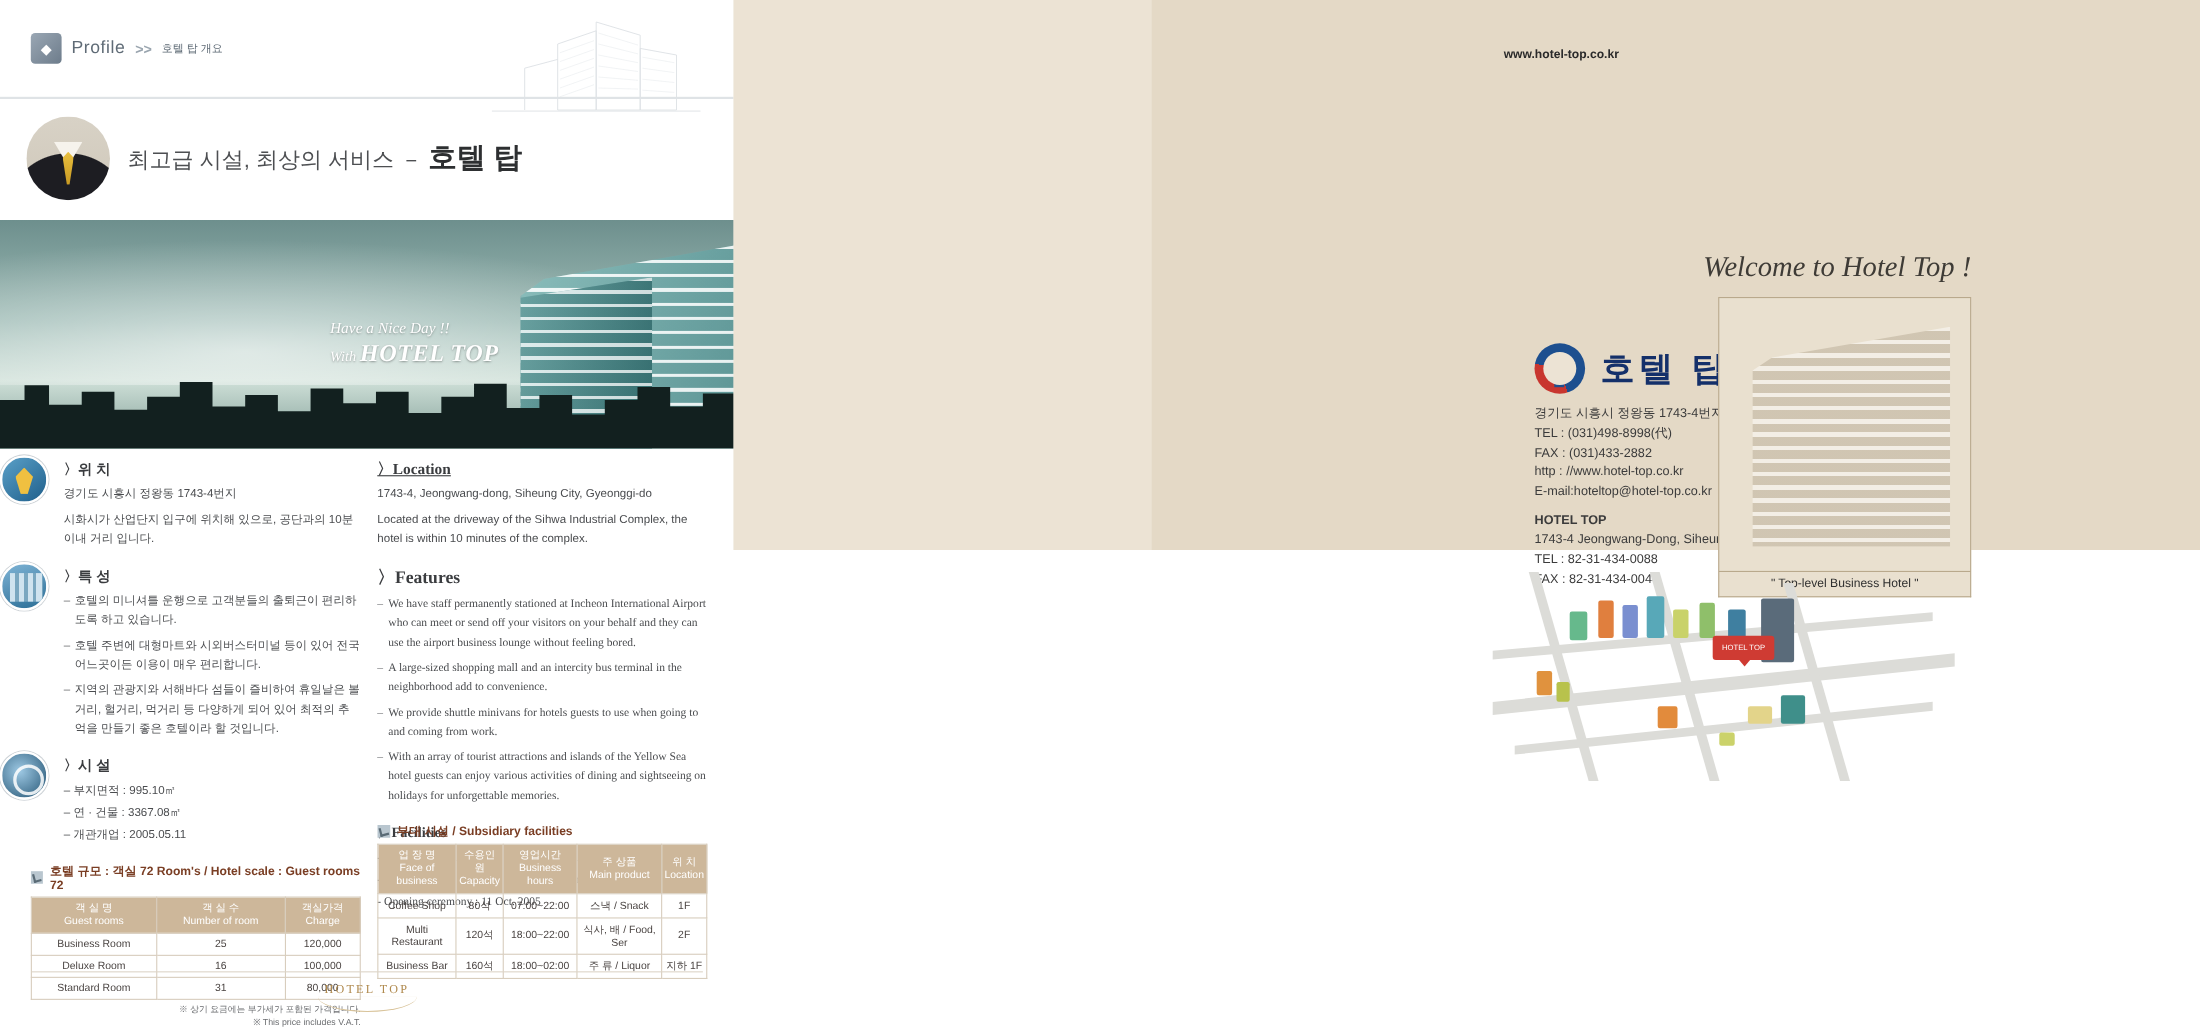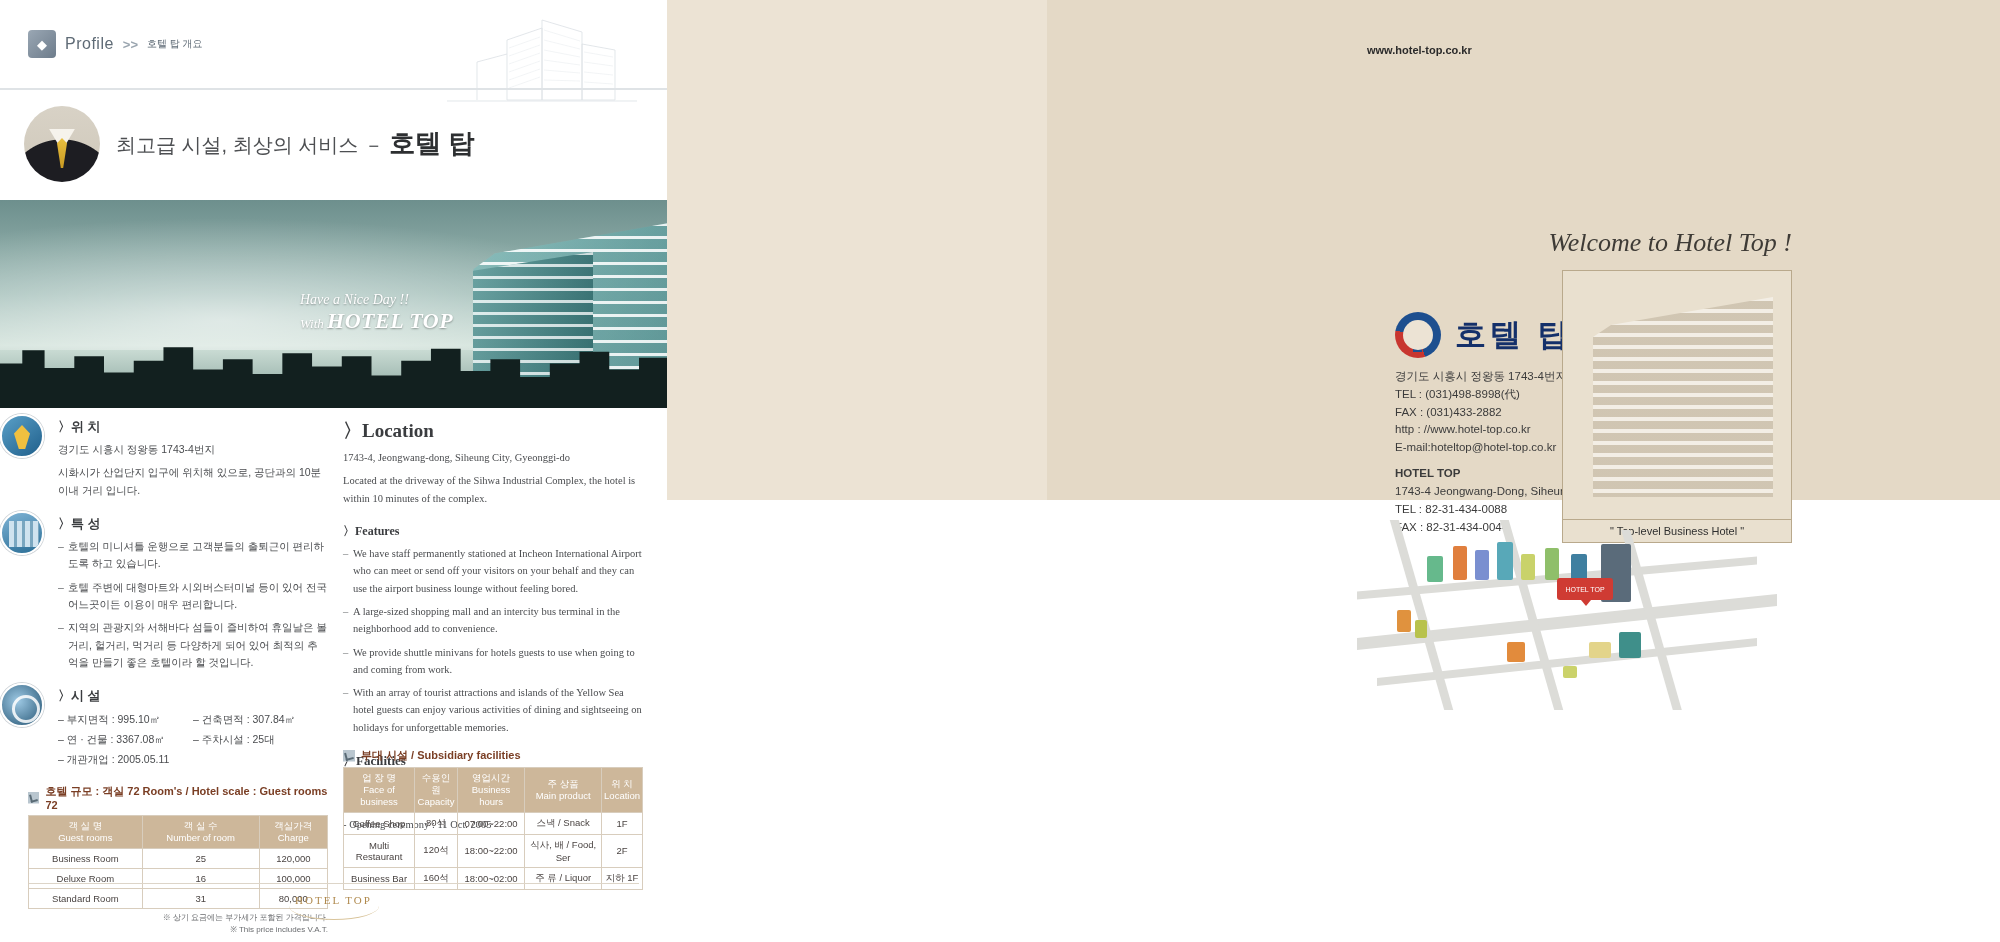--- a/index.html
+++ b/index.html
@@ -346,39 +346,35 @@
 
         <div class="sec colLsec">
           <div class="icon-circle ic-fac"></div>
           <div class="sec-head">〉시 설</div>
           <div class="fac-list fac-grid">
             <div>
               <div>– <span>부지면적 : 995.10㎡</span></div>
               <div>– <span>연 · 건물 : 3367.08㎡</span></div>
               <div>– <span>개관개업 : 2005.05.11</span></div>
             </div>
-            <div>
-              <div>– <span>건축면적 : 307.84㎡</span></div>
-              <div>– <span>주차시설 : 25대</span></div>
-            </div>
           </div>
         </div>
       </div>
 
       <div class="colR">
         <div class="sec">
-          <div class="sec-head" style="font-family:'Liberation Serif',serif;font-size:19px;">〉Location</div>
-          <div class="sec-body" style="font-family:Liberation Serif, serif;">
+          <div class="sec-head" style="font-family:'Liberation Serif',serif;font-size:14px;text-decoration:underline;">〉Location</div>
+          <div class="sec-body" style="font-family:Liberation Sans, sans-serif;">
             <p>1743-4, Jeongwang-dong, Siheung City, Gyeonggi-do</p>
             <p>Located at the driveway of the Sihwa Industrial Complex, the hotel is within 10 minutes of the complex.</p>
           </div>
         </div>
 
         <div class="sec">
-          <div class="sec-head" style="font-family:'Liberation Serif',serif;font-size:12px;">〉Features</div>
+          <div class="sec-head" style="font-family:'Liberation Serif',serif;font-size:16px;">〉Features</div>
           <div class="sec-body" style="font-family:'Liberation Serif',serif;">
             <ul>
               <li>We have staff permanently stationed at Incheon International Airport who can meet or send off your visitors on your behalf and they can use the airport business lounge without feeling bored.</li>
               <li>A large-sized shopping mall and an intercity bus terminal in the neighborhood add to convenience.</li>
               <li>We provide shuttle minivans for hotels guests to use when going to and coming from work.</li>
               <li>With an array of tourist attractions and islands of the Yellow Sea hotel guests can enjoy various activities of dining and sightseeing on holidays for unforgettable memories.</li>
             </ul>
           </div>
         </div>
 

